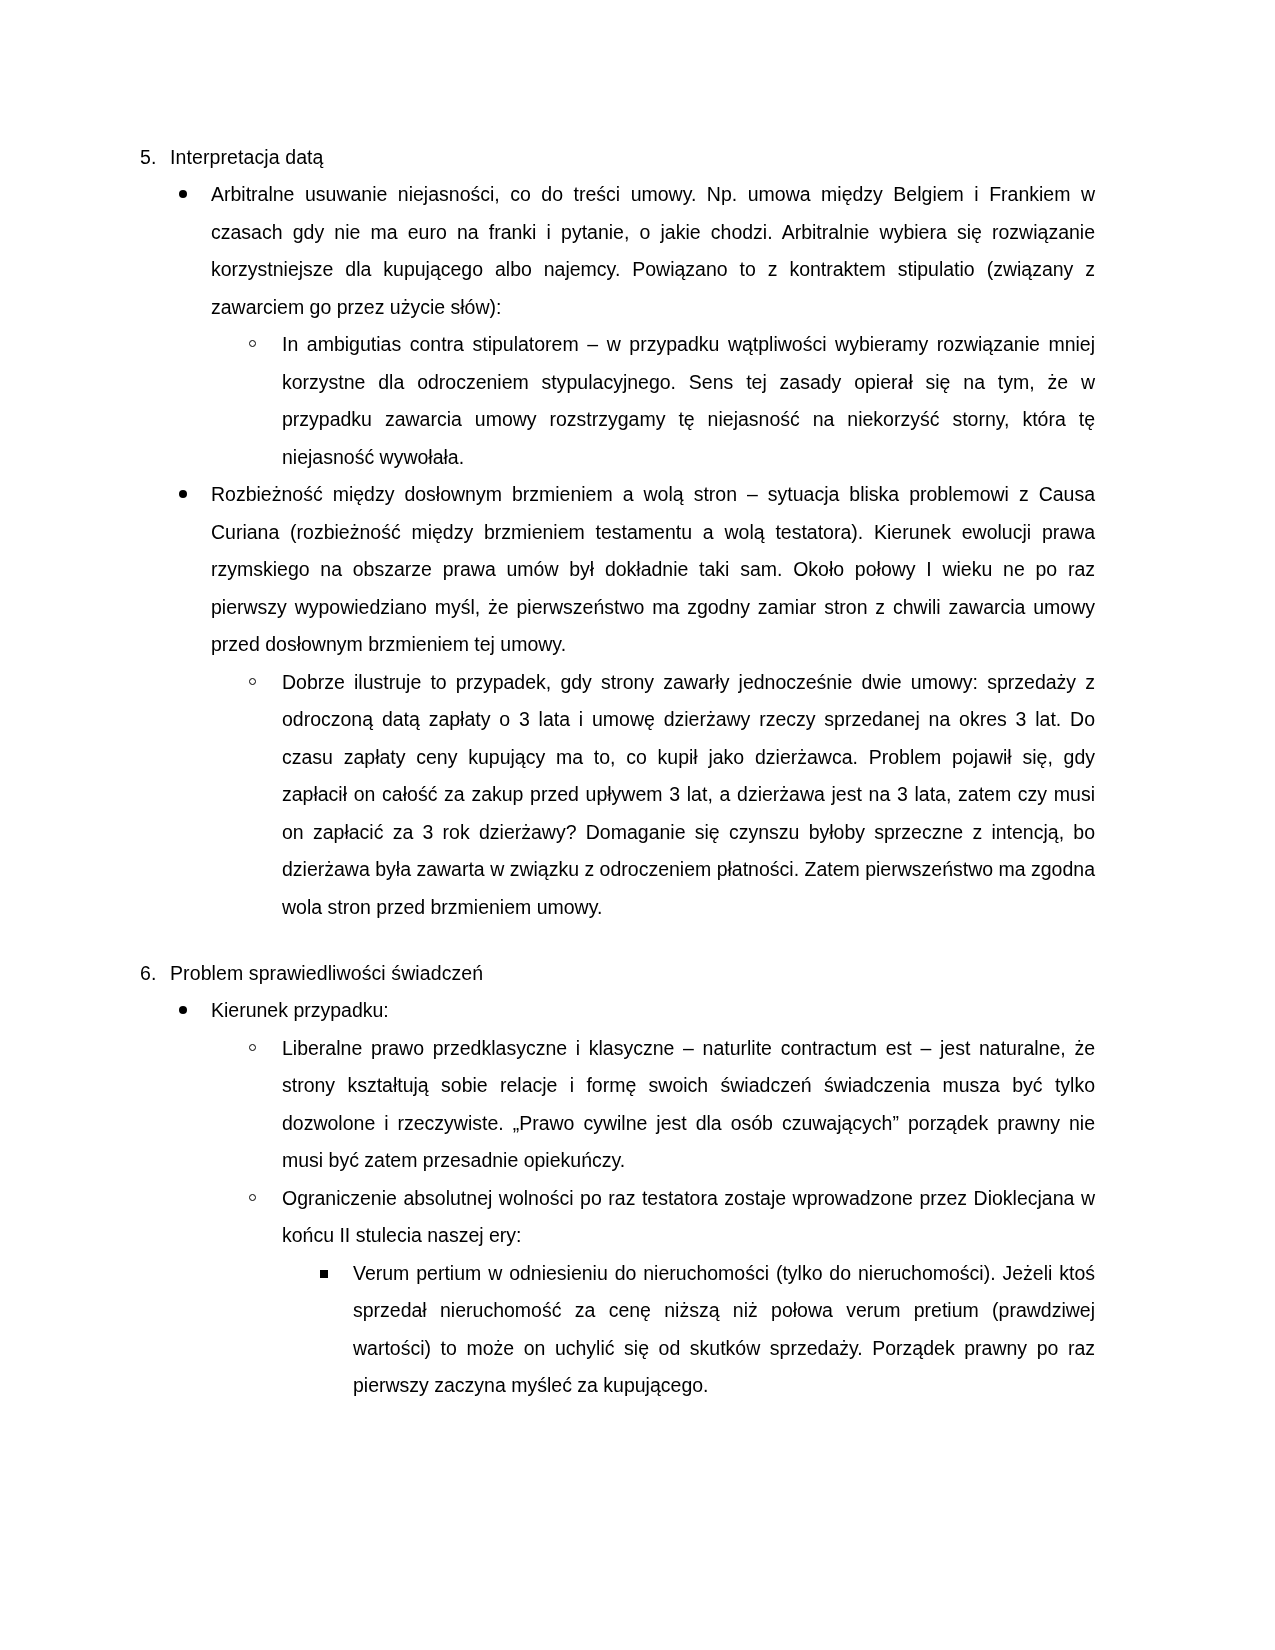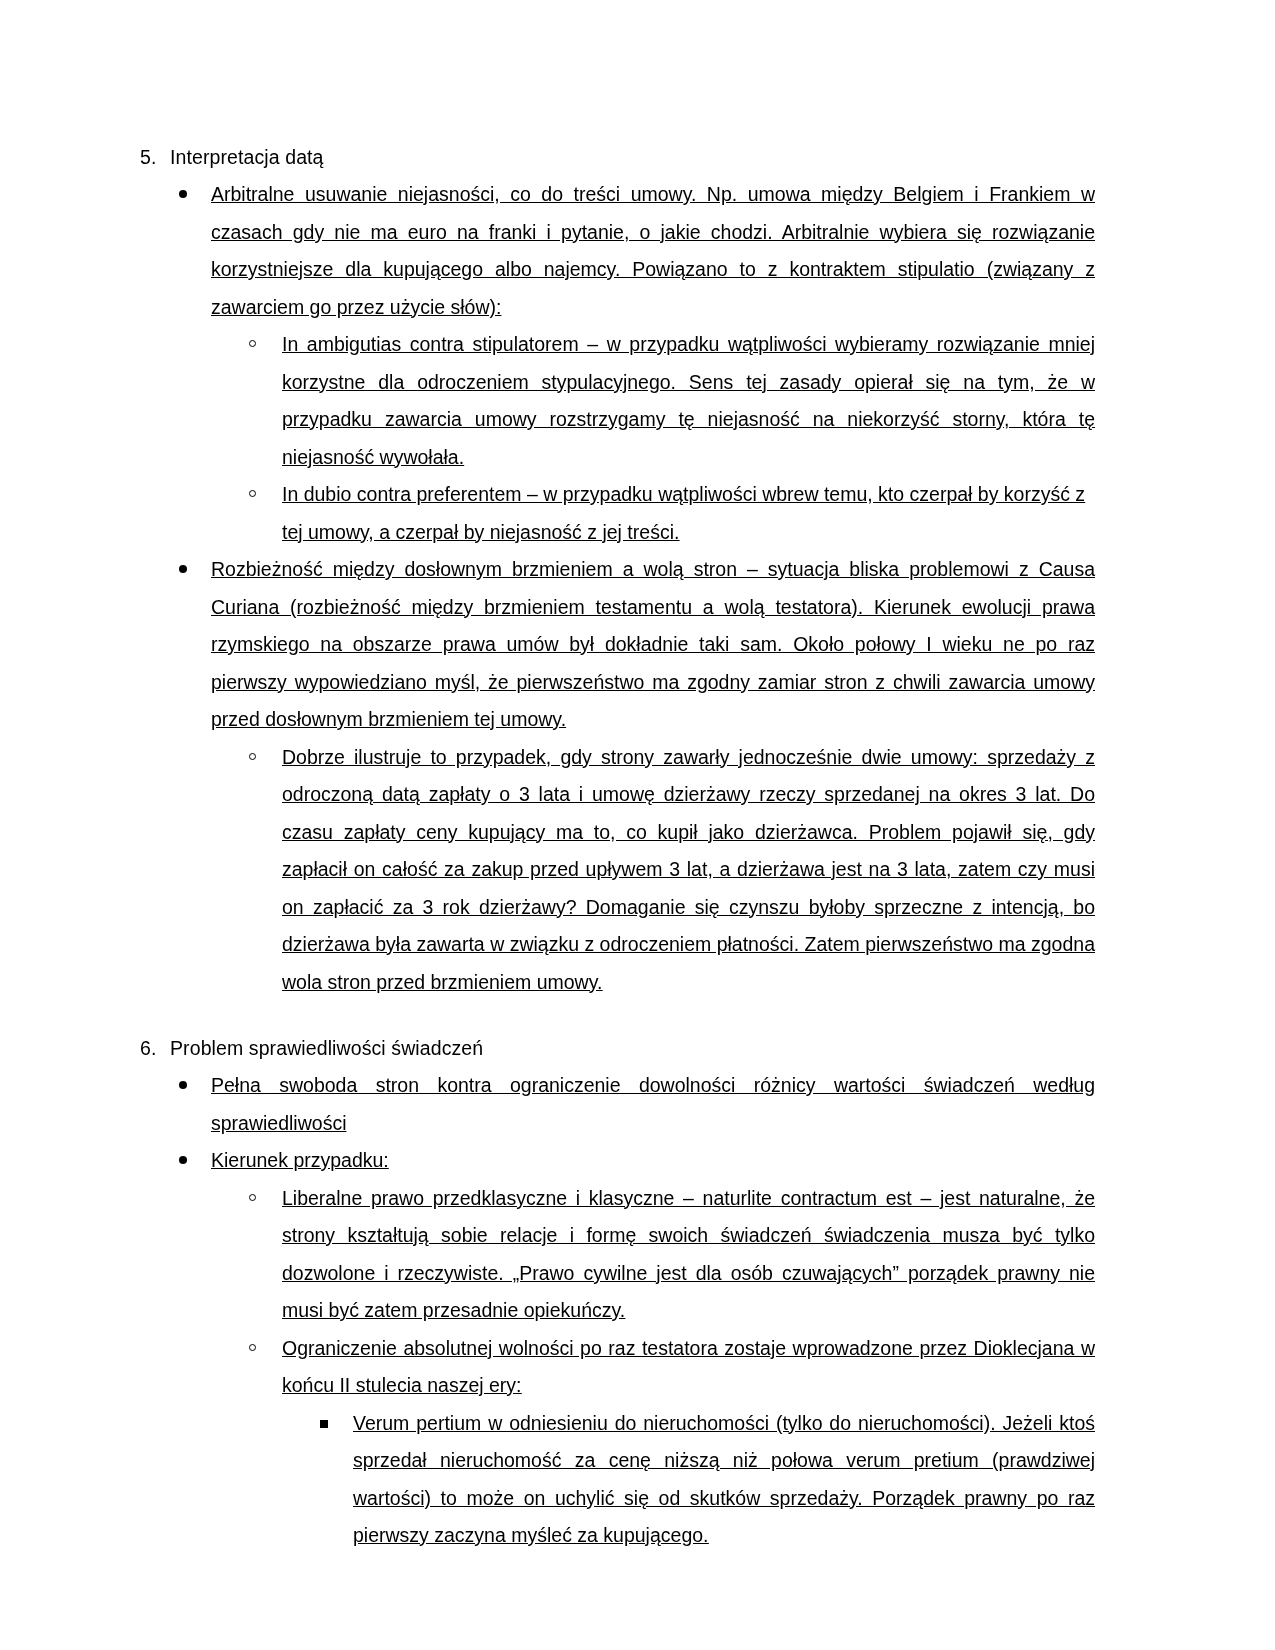--- a/index.html
+++ b/index.html
@@ -26,21 +26,20 @@
     left: 140px;
     top: 138px;
     width: 955px;
   }
 
   
   ol, ul {
     margin: 0;
     padding: 0;
     list-style: none;
-    text-decoration: underline;
   }
 
   
   .section {
     position: relative;
     margin: 0 0 2px 0;
   }
 
   .section > .sec-head {
     position: relative;
@@ -156,24 +155,20 @@
       <ul class="lvl1">
         <li>
           <span class="bullet"></span>
           <span class="txt">Arbitralne usuwanie niejasności, co do treści umowy. Np. umowa między Belgiem i Frankiem w czasach gdy nie ma euro na franki i pytanie, o jakie chodzi. Arbitralnie wybiera się rozwiązanie korzystniejsze dla kupującego albo najemcy. Powiązano to z kontraktem stipulatio (związany z zawarciem go przez użycie słów):</span>
 
           <ul class="lvl2">
             <li>
               <span class="bullet"></span>
               <span class="txt">In ambigutias contra stipulatorem – w przypadku wątpliwości wybieramy rozwiązanie mniej korzystne dla odroczeniem stypulacyjnego. Sens tej zasady opierał się na tym, że w przypadku zawarcia umowy rozstrzygamy tę niejasność na niekorzyść storny, która tę niejasność wywołała.</span>
             </li>
-            <li>
-              <span class="bullet"></span>
-              <span class="txt nojustify">In dubio contra preferentem – w przypadku wątpliwości wbrew temu, kto czerpał by korzyść z tej umowy, a czerpał by niejasność z jej treści.</span>
-            </li>
           </ul>
         </li>
 
         <li>
           <span class="bullet"></span>
           <span class="txt">Rozbieżność między dosłownym brzmieniem a wolą stron – sytuacja bliska problemowi z Causa Curiana (rozbieżność między brzmieniem testamentu a wolą testatora). Kierunek ewolucji prawa rzymskiego na obszarze prawa umów był dokładnie taki sam. Około połowy I wieku ne po raz pierwszy wypowiedziano myśl, że pierwszeństwo ma zgodny zamiar stron z chwili zawarcia umowy przed dosłownym brzmieniem tej umowy.</span>
 
           <ul class="lvl2">
             <li>
               <span class="bullet"></span>
@@ -187,24 +182,20 @@
     <div class="gap-before-section"></div>
 
     <div class="section">
 
       <div class="sec-head">
         <span class="sec-num">6.</span>
         <span>Problem sprawiedliwości świadczeń</span>
       </div>
 
       <ul class="lvl1">
-        <li>
-          <span class="bullet"></span>
-          <span class="txt">Pełna swoboda stron kontra ograniczenie dowolności różnicy wartości świadczeń według sprawiedliwości</span>
-        </li>
 
 
         <li>
           <span class="bullet"></span>
           <span class="txt nojustify">Kierunek przypadku:</span>
 
           <ul class="lvl2">
             <li>
               <span class="bullet"></span>
               <span class="txt">Liberalne prawo przedklasyczne i klasyczne – naturlite contractum est – jest naturalne, że strony kształtują sobie relacje i formę swoich świadczeń świadczenia musza być tylko dozwolone i rzeczywiste. „Prawo cywilne jest dla osób czuwających” porządek prawny nie musi być zatem przesadnie opiekuńczy.</span>

